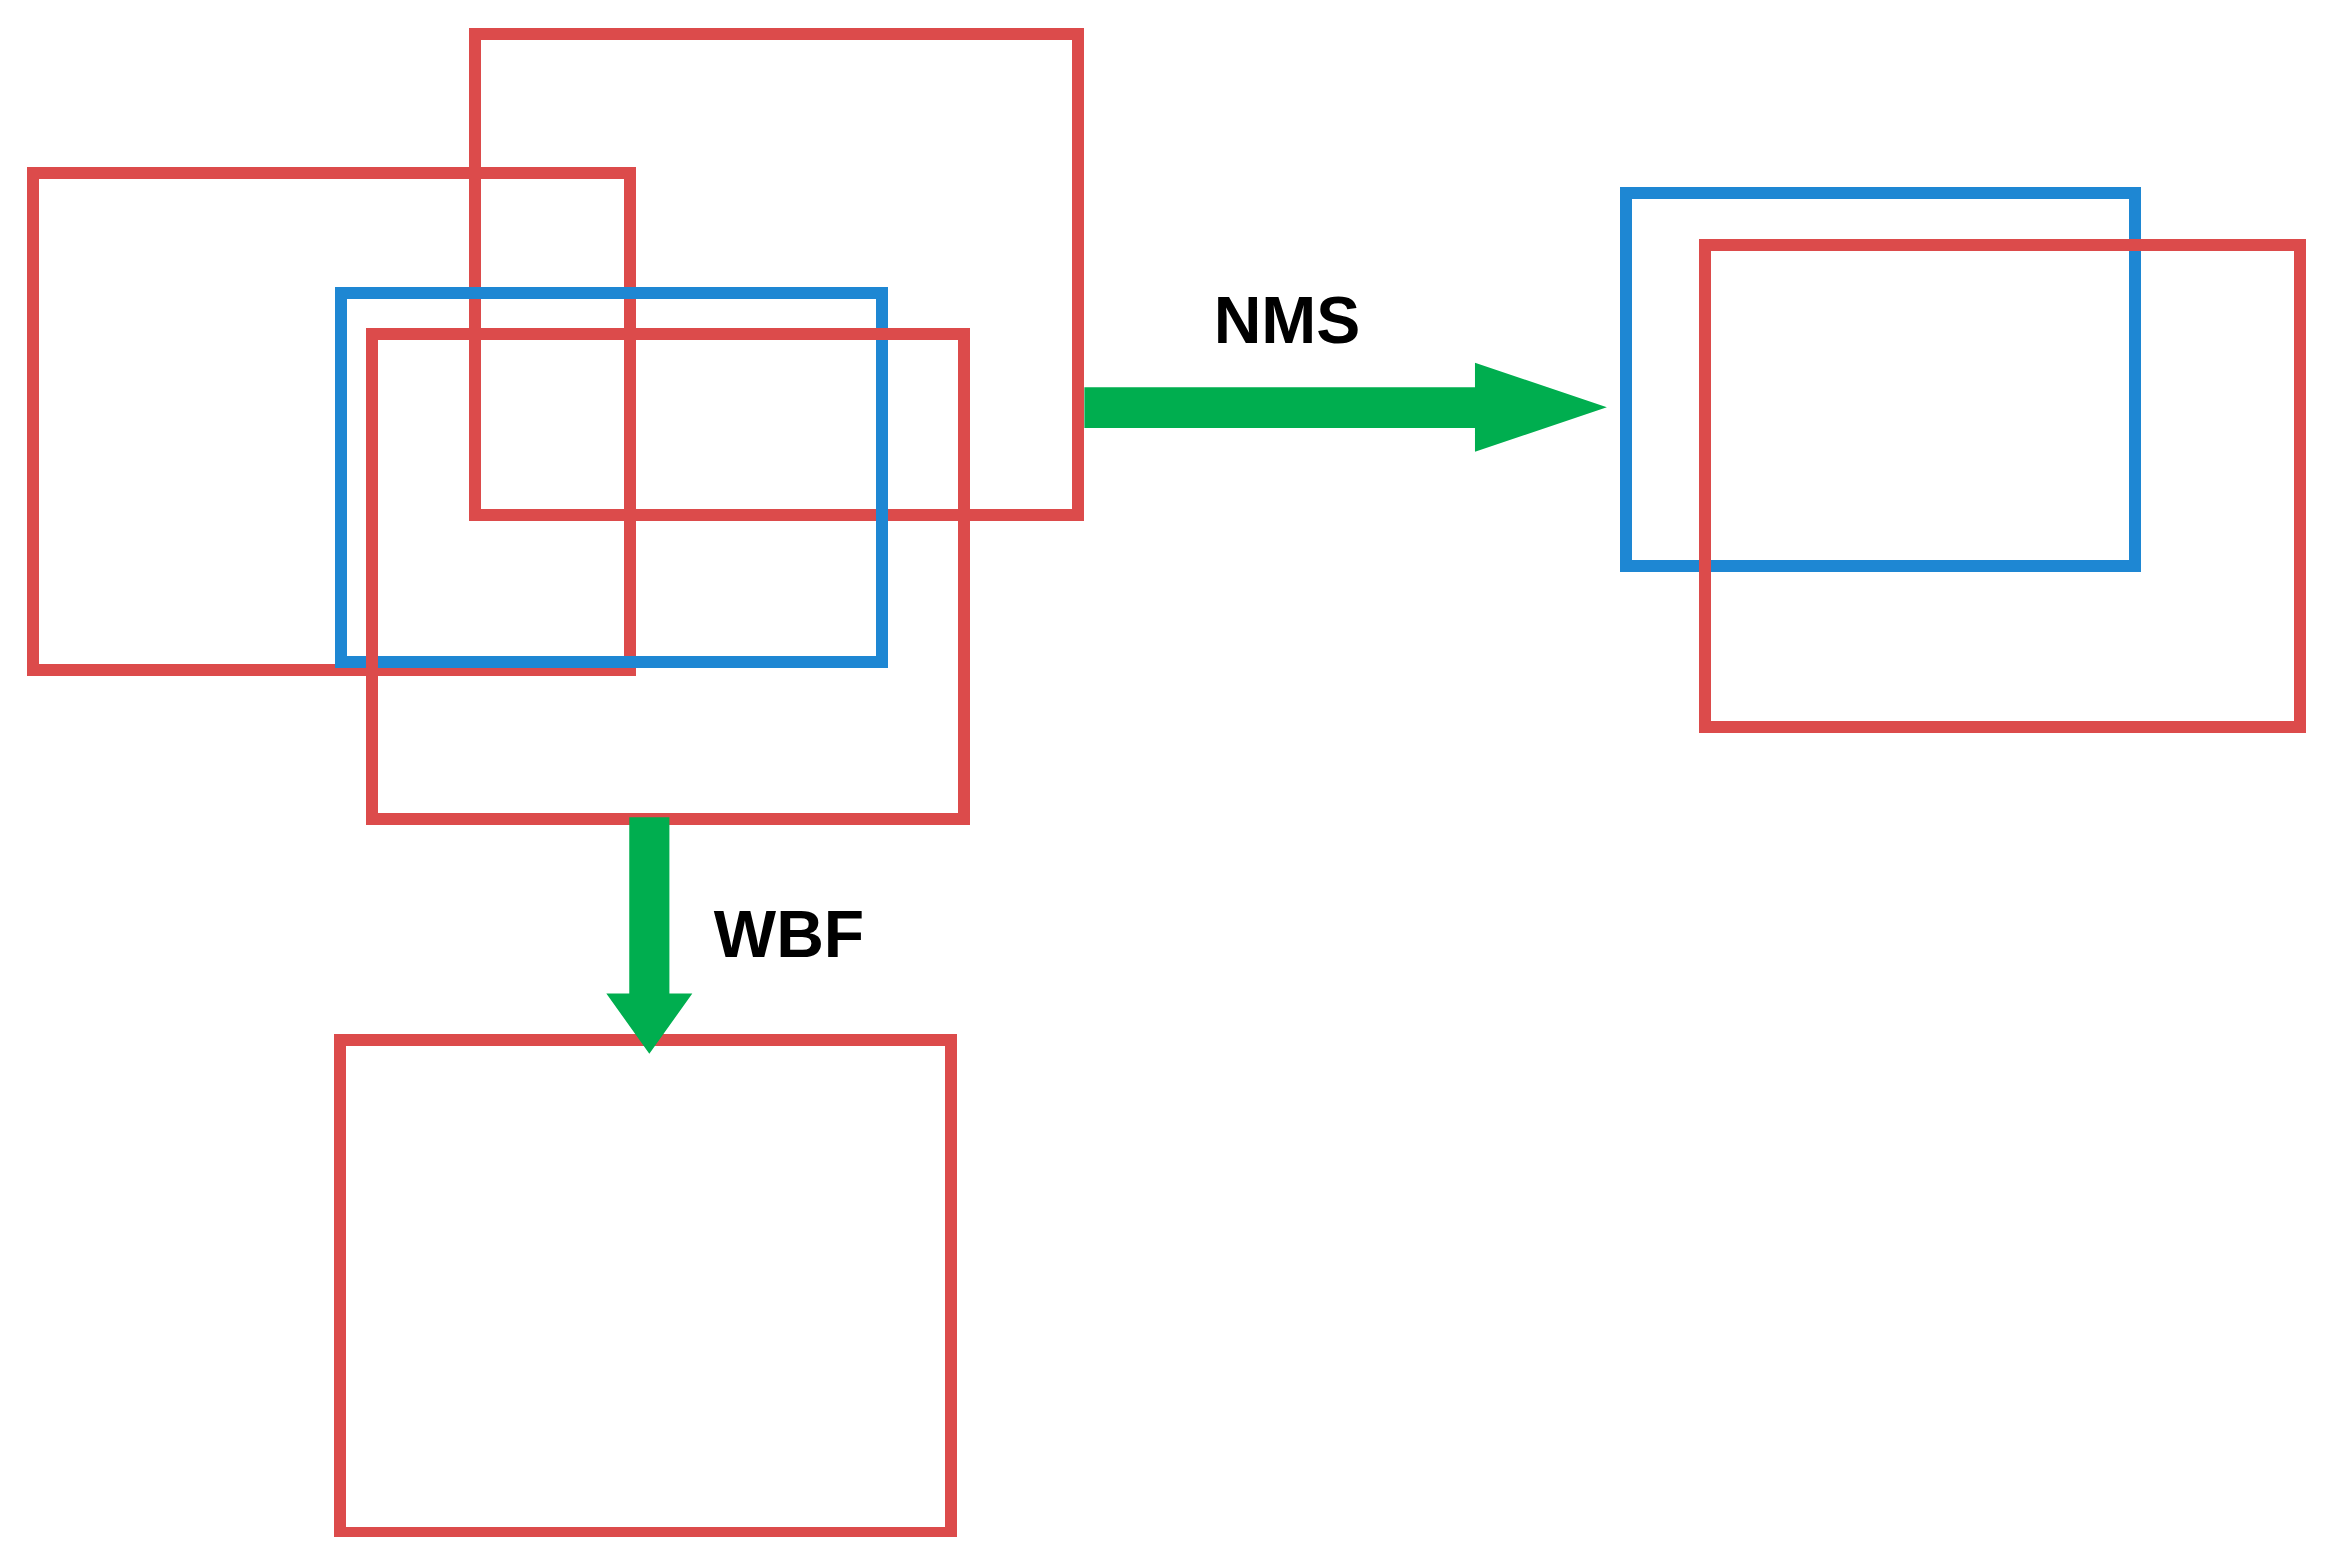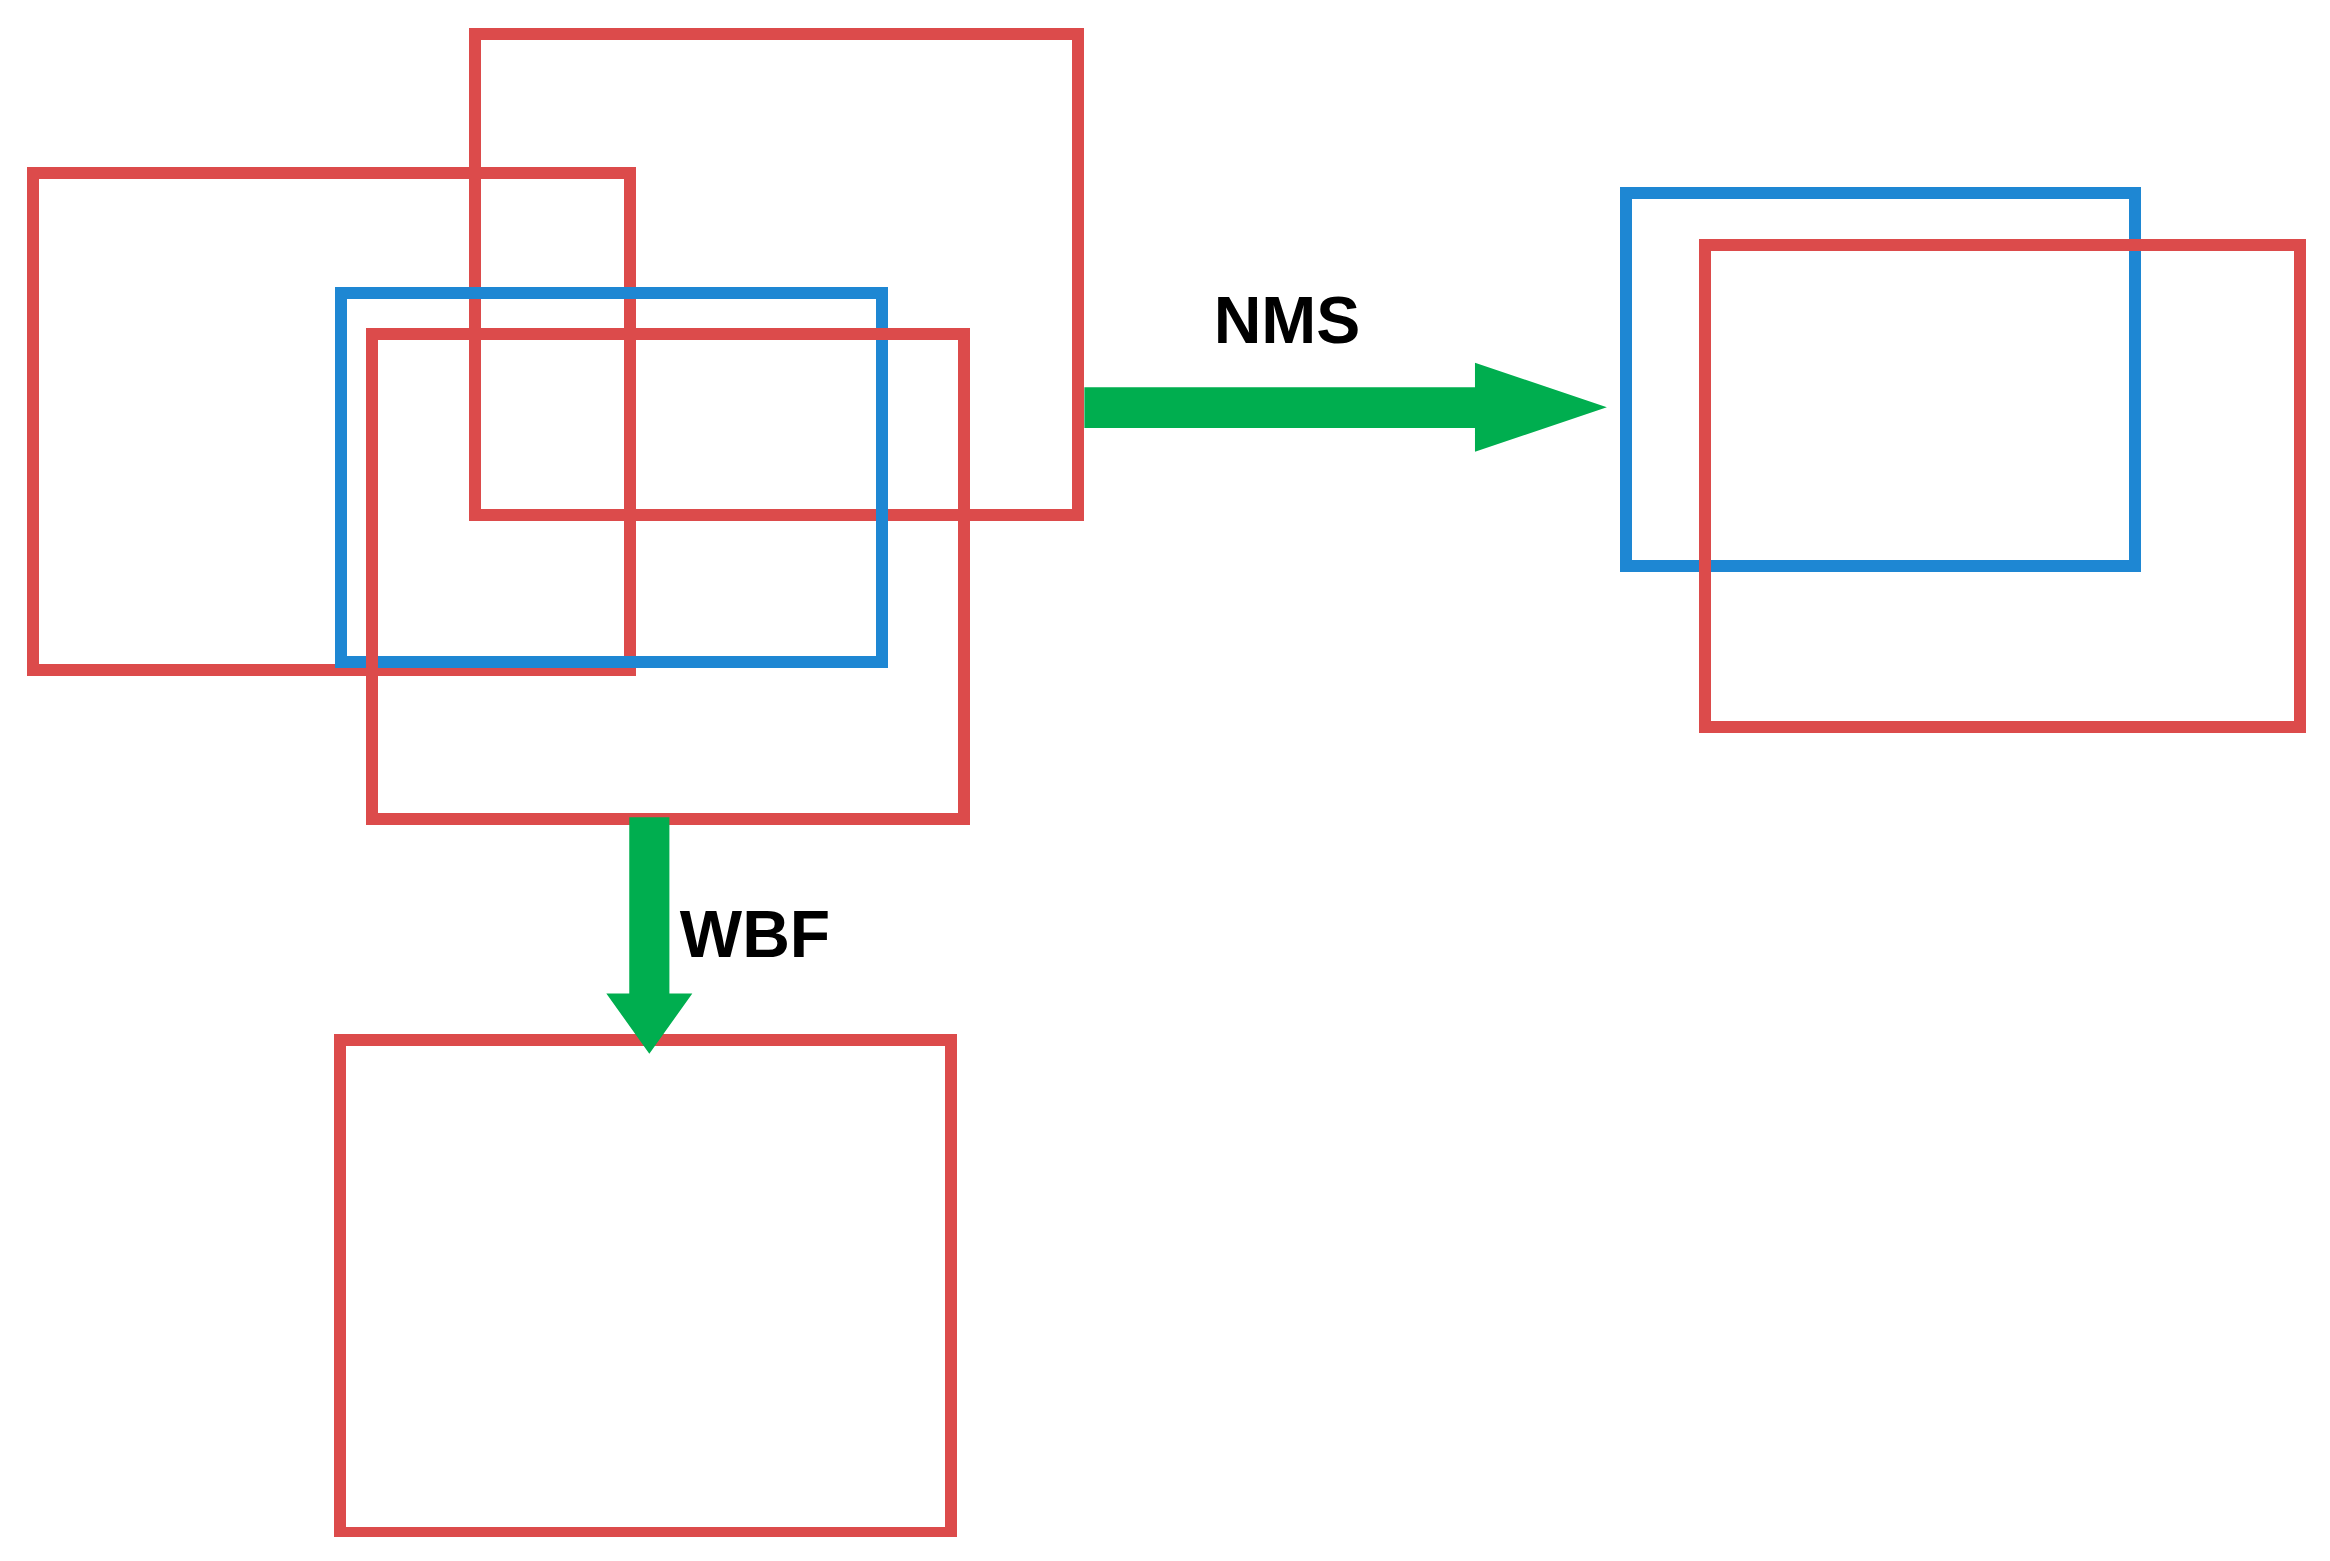--- a/index.html
+++ b/index.html
@@ -35,21 +35,21 @@
     transform: translate(-50%, -50%);
     font-weight: bold;
     font-size: 66px;
     line-height: 1;
     letter-spacing: 0px;
     color: #000000;
     z-index: 11;
     white-space: nowrap;
   }
   .nms-label { left: 1287px; top: 320px; }
-  .wbf-label { left: 755px; top: 934px; }
+  .wbf-label { left: 789px; top: 934px; }
 </style>
 </head>
 <body>
 
 <div class="canvas">
   <svg class="arrow-layer" viewBox="0 0 3251 2179" xmlns="http://www.w3.org/2000/svg">
       <polygon points="1513,540 2058,540 2058,506 2242,568 2058,630 2058,597 1513,597" fill="#00AE4F"></polygon>
       <polygon points="878,1140 934,1140 934,1386 966,1386 906,1470 846,1386 878,1386" fill="#00AE4F"></polygon>
     </svg>
   <div class="arrow-label nms-label" style="color: rgb(0, 0, 0);">NMS</div>

